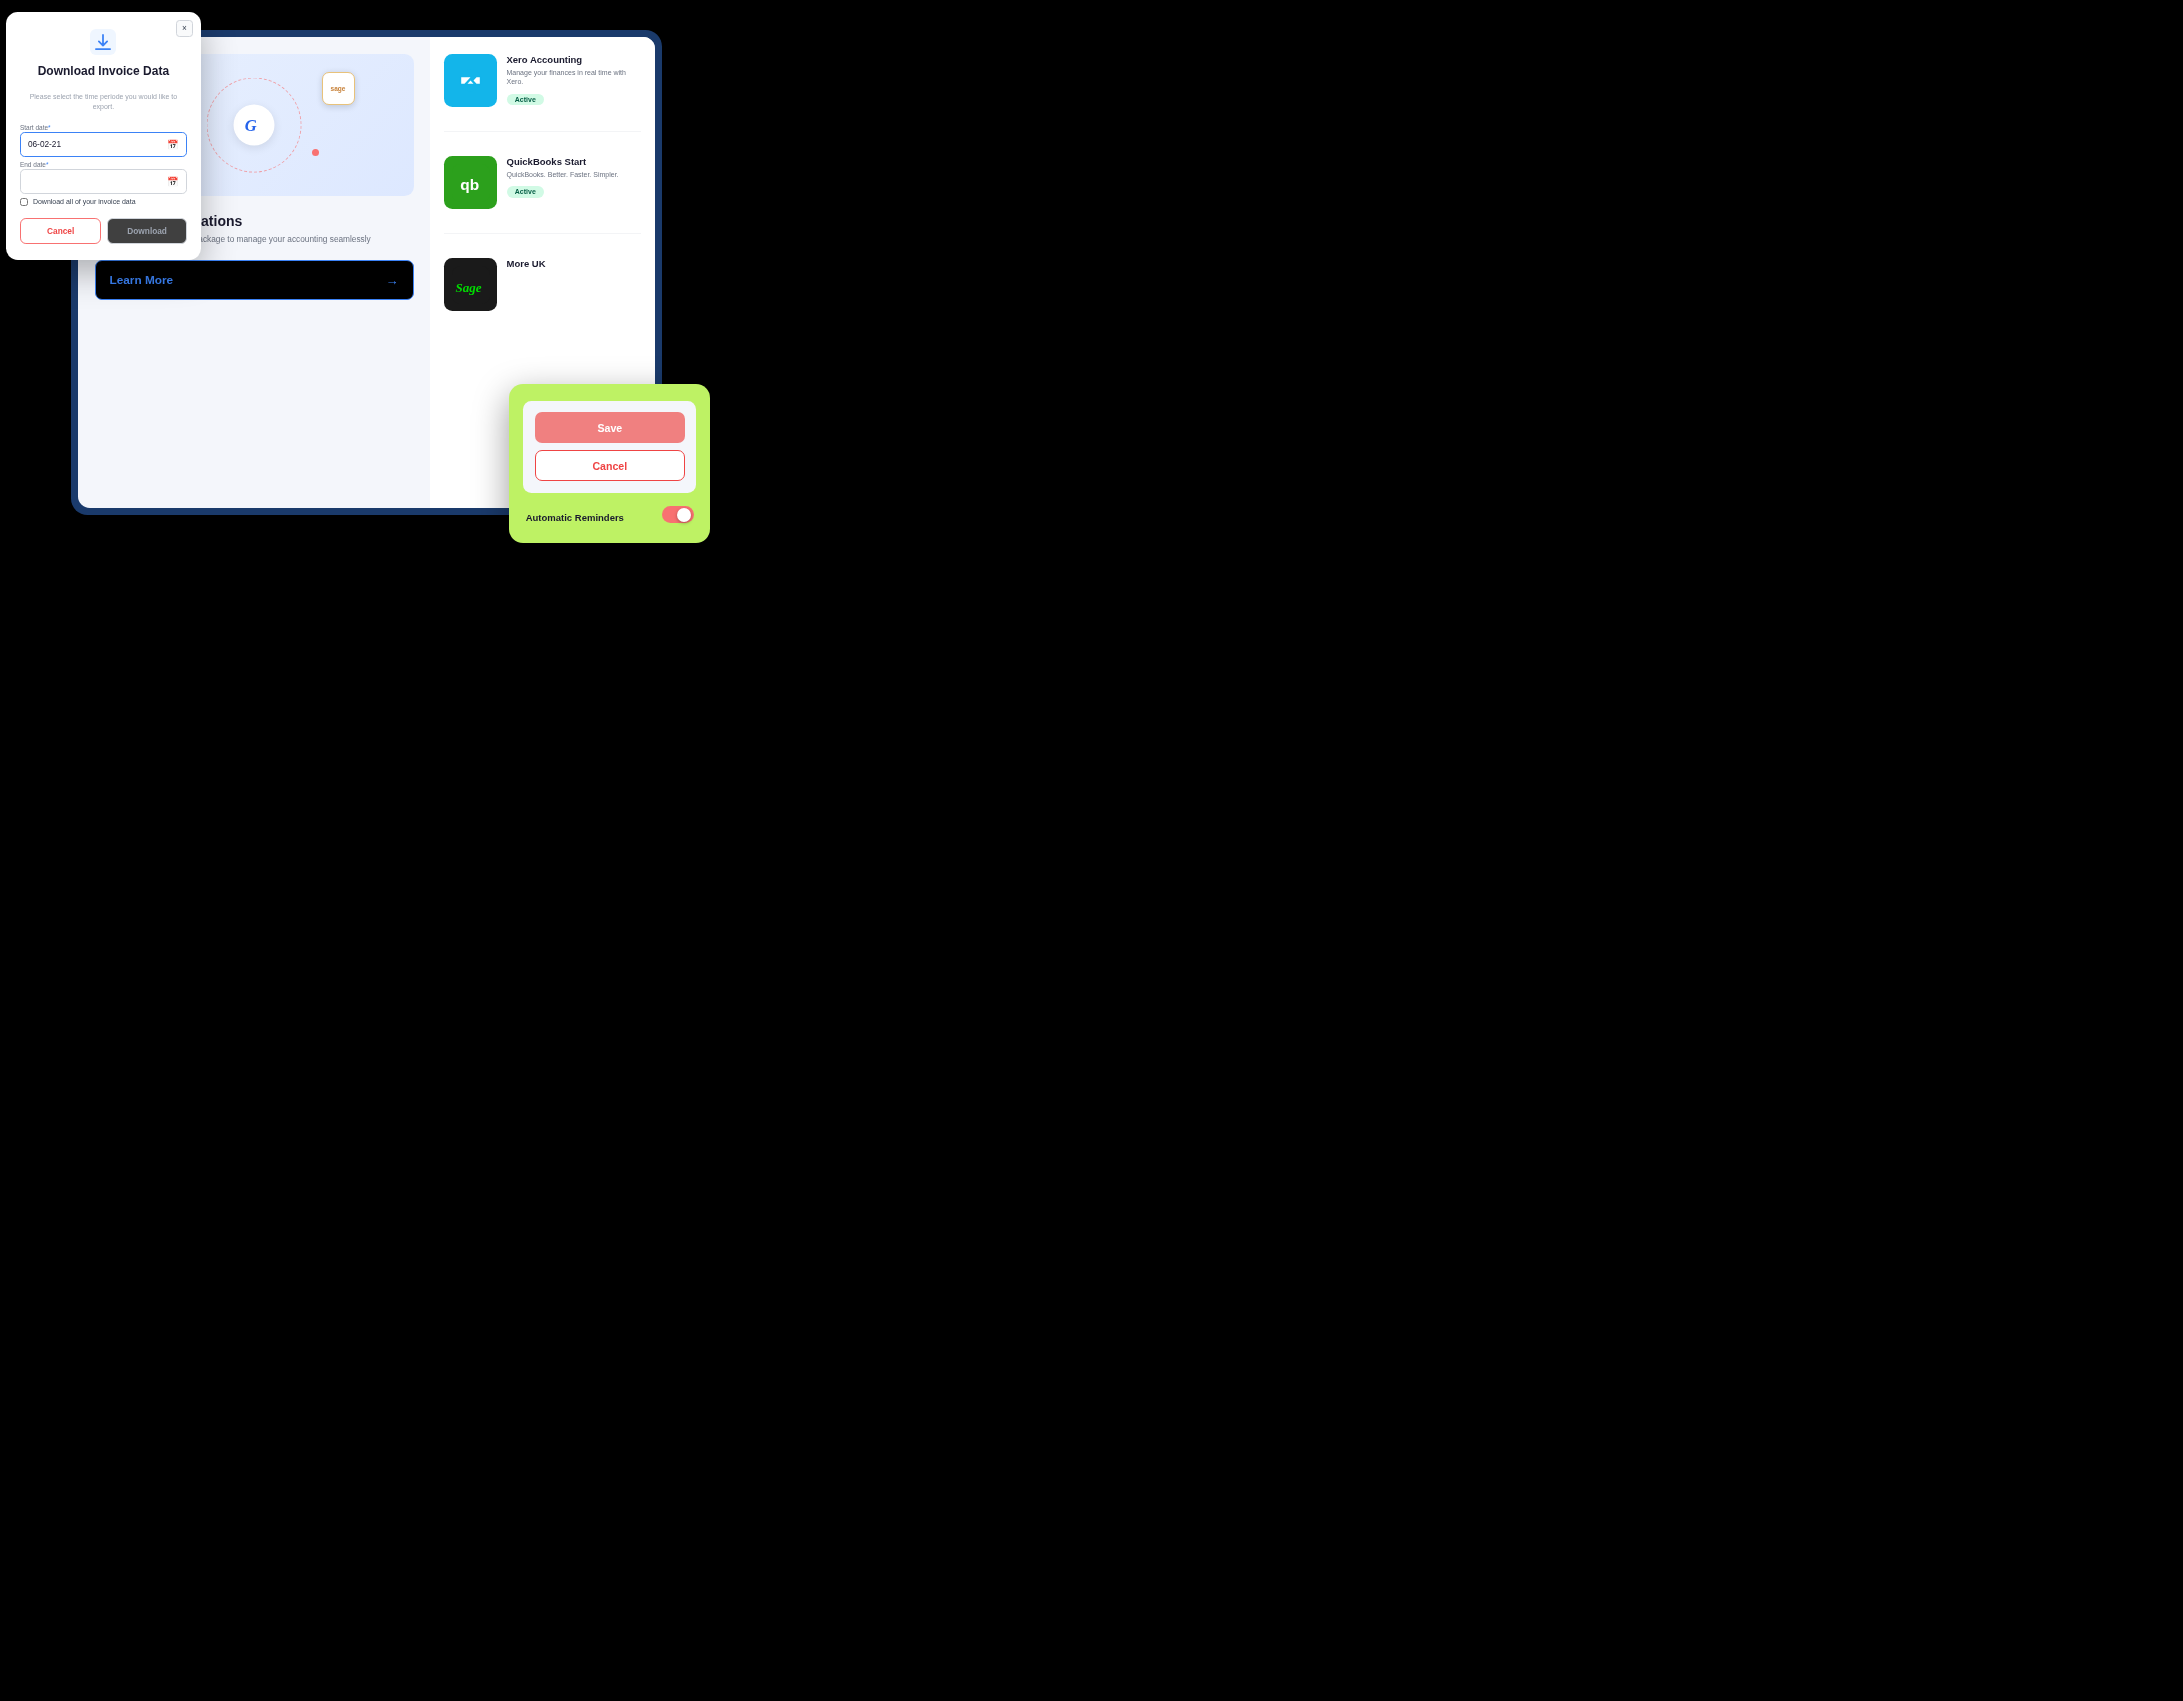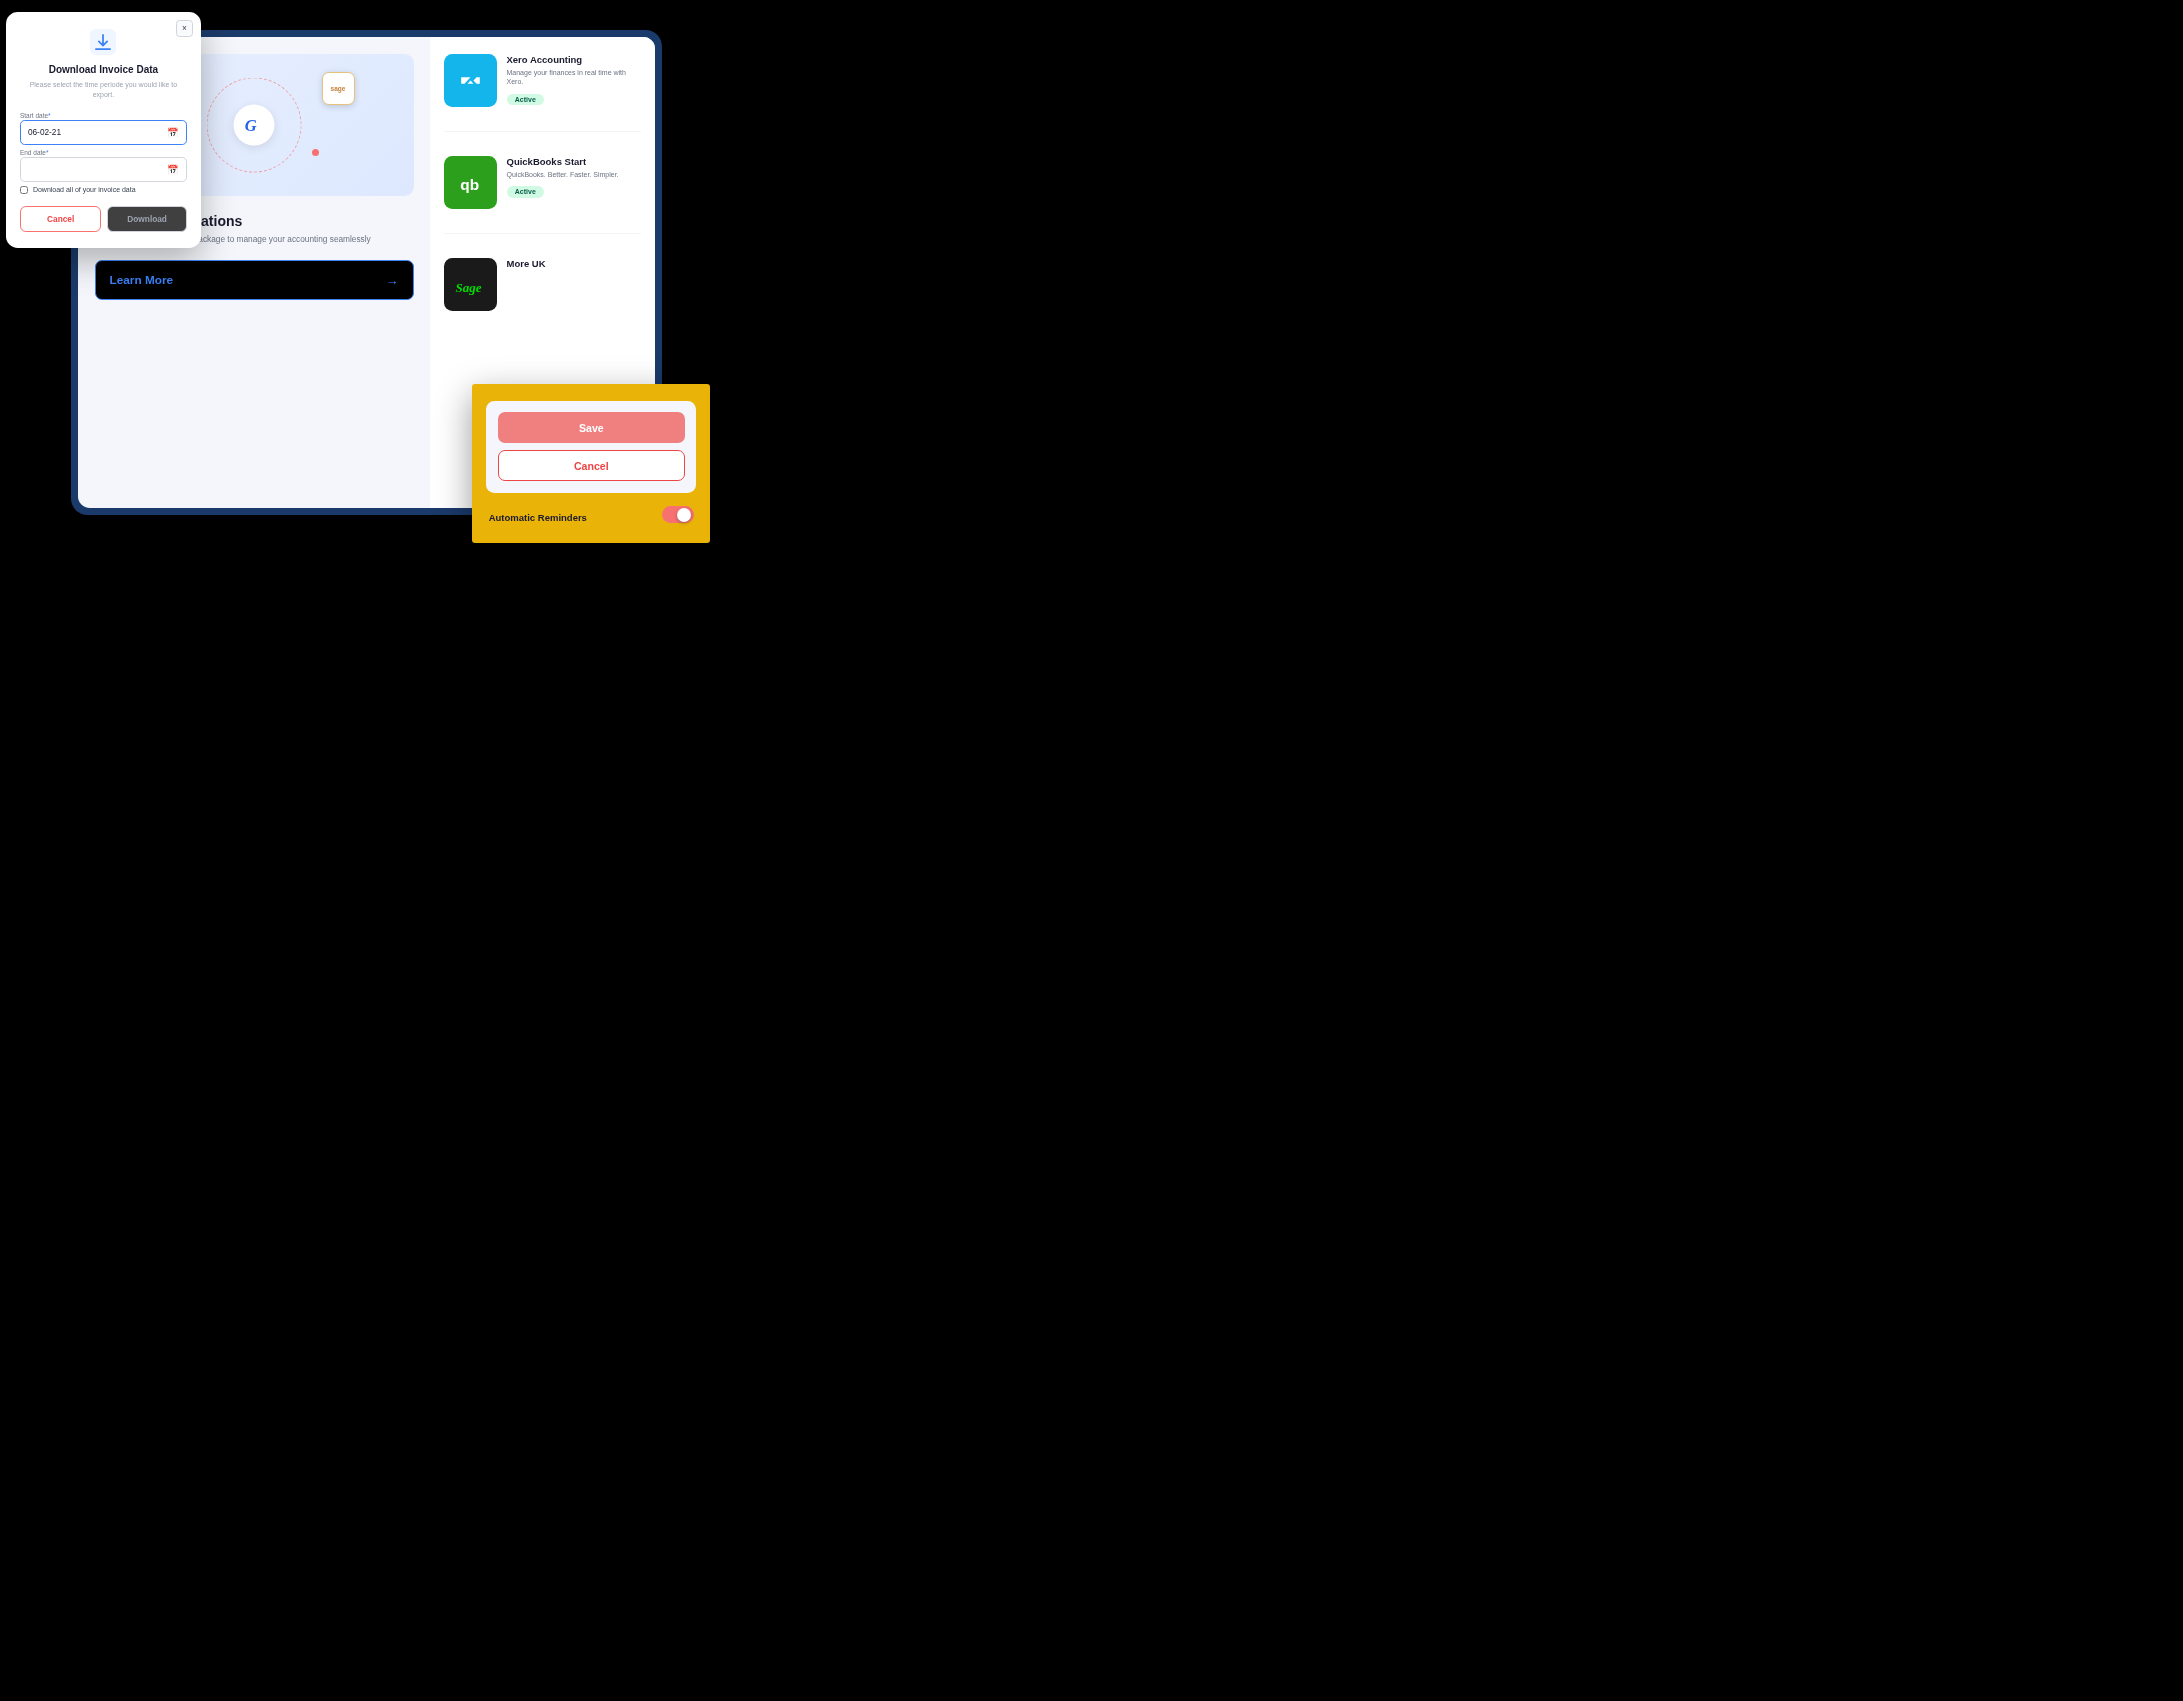--- a/index.html
+++ b/index.html
@@ -268,24 +268,24 @@
     .download-arrow {
       width: 28px;
       height: 28px;
       display: inline-flex;
       align-items: center;
       justify-content: center;
     }
 
     .modal-title {
       text-align: center;
-      font-size: 10px;
+      font-size: 12px;
       font-weight: 700;
       color: #1a1a2e;
-      margin-bottom: 5px;
+      margin-bottom: 14px;
     }
     .modal-subtitle {
       text-align: center;
       font-size: 7px;
       color: #9ca3af;
       margin-bottom: 11.8px;
       line-height: 1.4;
     }
 
     .form-group {
@@ -366,23 +366,23 @@
       font-weight: 600;
       color: #9ca3af;
       cursor: pointer;
     }
 
     
     .save-modal {
       position: absolute;
       bottom: 23.6px;
       right: 17.7px;
-      width: 238px;
-      background: #eab308;
-      border-radius: 3px;
+      width: 201px;
+      background: #bef264;
+      border-radius: 14px;
       padding: 16.5px 14px;
       box-shadow: 0 11.8px 35px rgba(0,0,0,0.4);
       z-index: 20;
     }
     .save-modal-inner {
       background: #f4f6fb;
       border-radius: 8.3px;
       padding: 11.8px;
       margin-bottom: 9.5px;
     }

